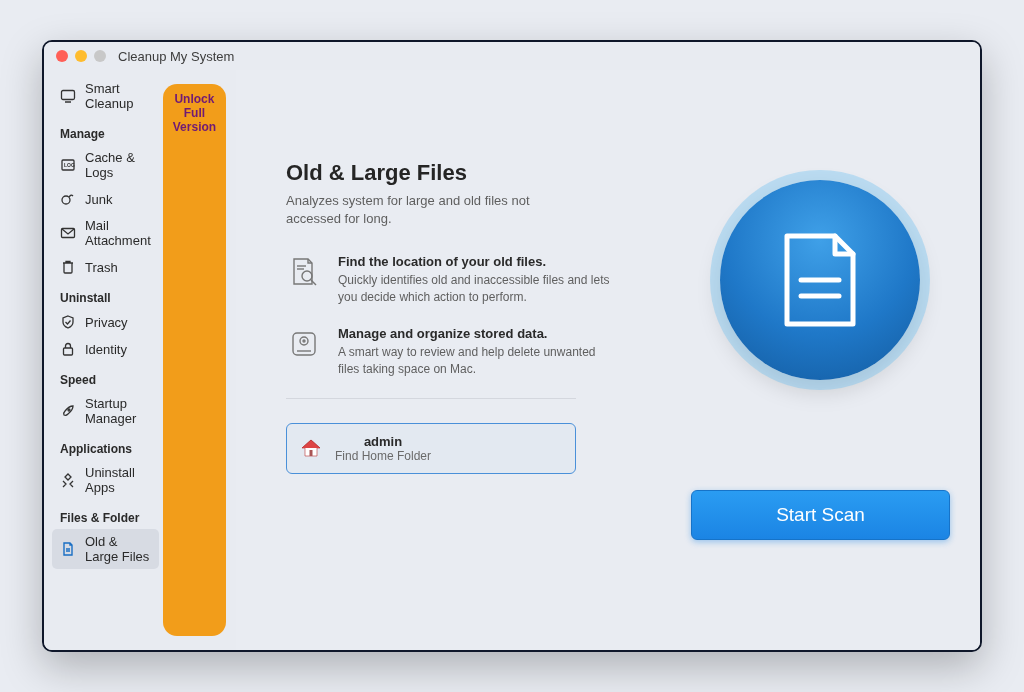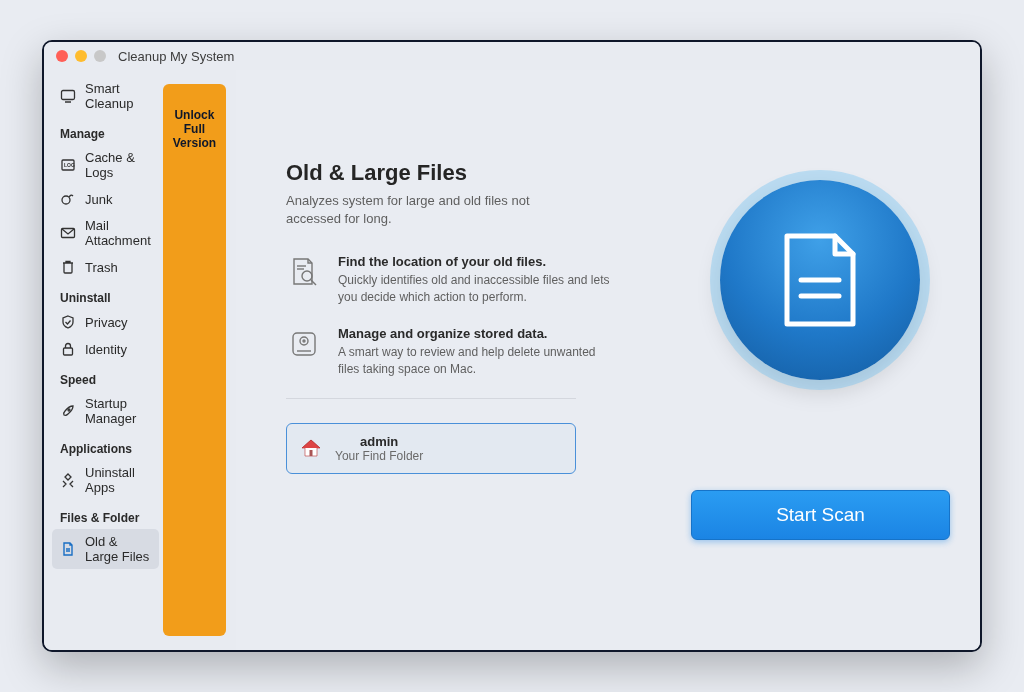--- a/index.html
+++ b/index.html
@@ -12,21 +12,21 @@
 .dot.yellow { background: #febc2e; }
 .dot.gray { background: #c8c8c8; }
 .title { font-size: 13px; color: #3d3d3d; font-weight: 500; margin-left: 4px; }
 .body { flex: 1; display: flex; }
 .sidebar { width: 192px; background: #e8ebf1; display: flex; flex-direction: row; padding: 6px 8px; }
 .sidebar-inner { flex: 1; }
 .nav-item { display: flex; align-items: center; gap: 9px; padding: 5px 8px; border-radius: 5px; font-size: 13px; color: #2a2a2a; cursor: pointer; margin-bottom: 1px; }
 .nav-item.active { background: #d7dbe3; }
 .nav-item .ico { width: 16px; height: 16px; display: flex; align-items: center; justify-content: center; flex-shrink: 0; }
 .section-label { font-size: 12px; font-weight: 700; color: #2a2a2a; padding: 10px 8px 4px 8px; }
-.unlock-btn { background: #f29d1a; color: #0f172a; font-size: 12px; font-weight: 600; padding: 24px 10px; border-radius: 6px; text-align: center; cursor: pointer; margin: 8px 4px 8px 4px; }
+.unlock-btn { background: #f29d1a; color: #701a75; font-size: 12px; font-weight: 600; padding: 8px 10px; border-radius: 14px; text-align: center; cursor: pointer; margin: 8px 4px 8px 4px; }
 .main { flex: 1; background: #e9ecf2; padding: 90px 50px 40px 50px; position: relative; }
 .page-title { font-size: 22px; font-weight: 700; color: #252525; margin-bottom: 6px; }
 .page-sub { font-size: 13px; color: #5f5f5f; max-width: 280px; line-height: 1.4; margin-bottom: 26px; }
 .feature { display: flex; gap: 16px; margin-bottom: 20px; max-width: 330px; }
 .feature .fico { width: 36px; height: 36px; flex-shrink: 0; display:flex; align-items:center; justify-content:center; }
 .feature .ft { font-size: 13px; font-weight: 700; color: #2a2a2a; margin-bottom: 3px; }
 .feature .fd { font-size: 12px; color: #5f5f5f; line-height: 1.4; }
 .divider { height: 1px; background: #d4d7de; max-width: 290px; margin: 10px 0 24px 0; }
 .folder-box { border: 1px solid #4a90d9; border-radius: 6px; padding: 10px 12px; display: flex; align-items: center; gap: 12px; max-width: 290px; background: rgba(74,144,217,0.03); text-align: center; }
 .folder-box .home-ico { width: 24px; height: 24px; flex-shrink:0; }
@@ -199,21 +199,21 @@
       <div class="folder-box">
         <div class="home-ico">
           <svg width="24" height="24" viewBox="0 0 24 24">
               <path d="M3 12 L12 4 L21 12 L18 12 V20 H6 V12 Z" fill="#fff" stroke="#b33" stroke-width="0.6"></path>
               <path d="M3 12 L12 4 L21 12" fill="#d44" stroke="#a22" stroke-width="0.6"></path>
               <rect x="10.5" y="14" width="3" height="6" fill="#a55"></rect>
             </svg>
         </div>
         <div>
           <div class="fn">admin</div>
-          <div class="fs">Your Find Folder</div>
+          <div class="fs">Find Home Folder</div>
         </div>
       </div>
 
       <div class="big-circle">
         <svg width="90" height="100" viewBox="0 0 90 100" fill="none" stroke="#fff" stroke-width="5" stroke-linejoin="round" stroke-linecap="round">
           <path d="M12 6 H60 L78 24 V94 H12 Z"></path>
           <path d="M60 6 V24 H78"></path>
           <line x1="26" y1="50" x2="64" y2="50"></line>
           <line x1="26" y1="66" x2="64" y2="66"></line>
         </svg>

